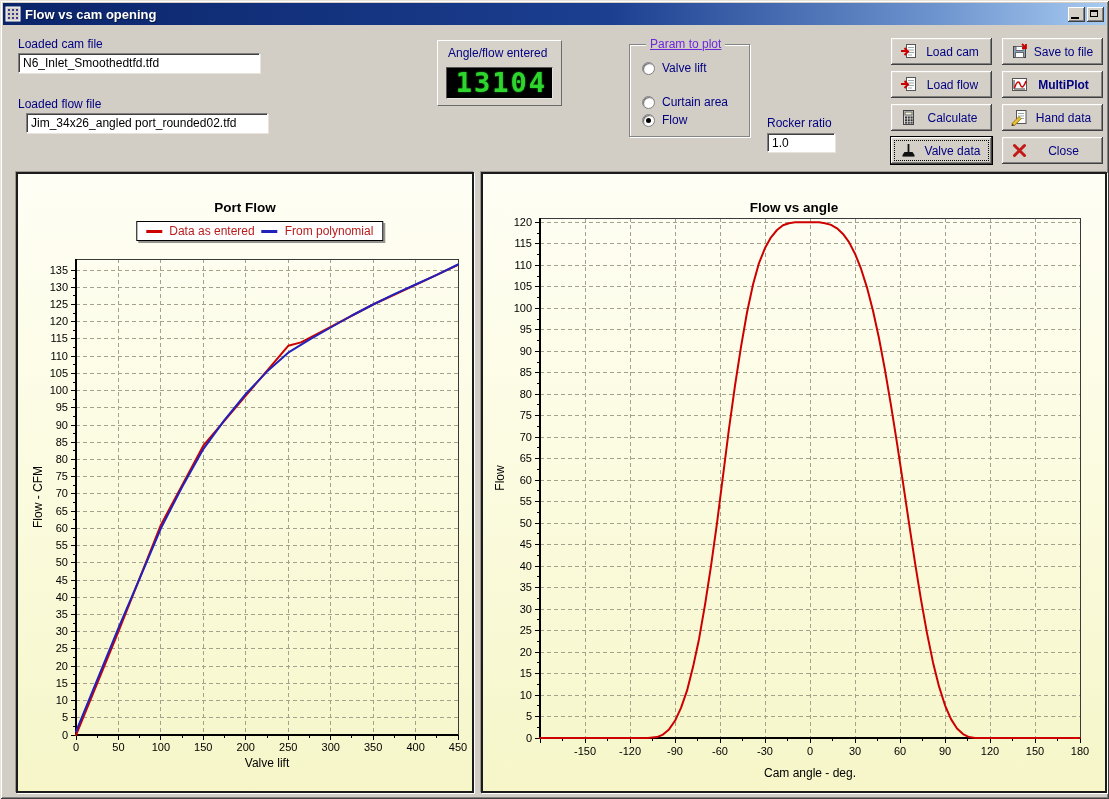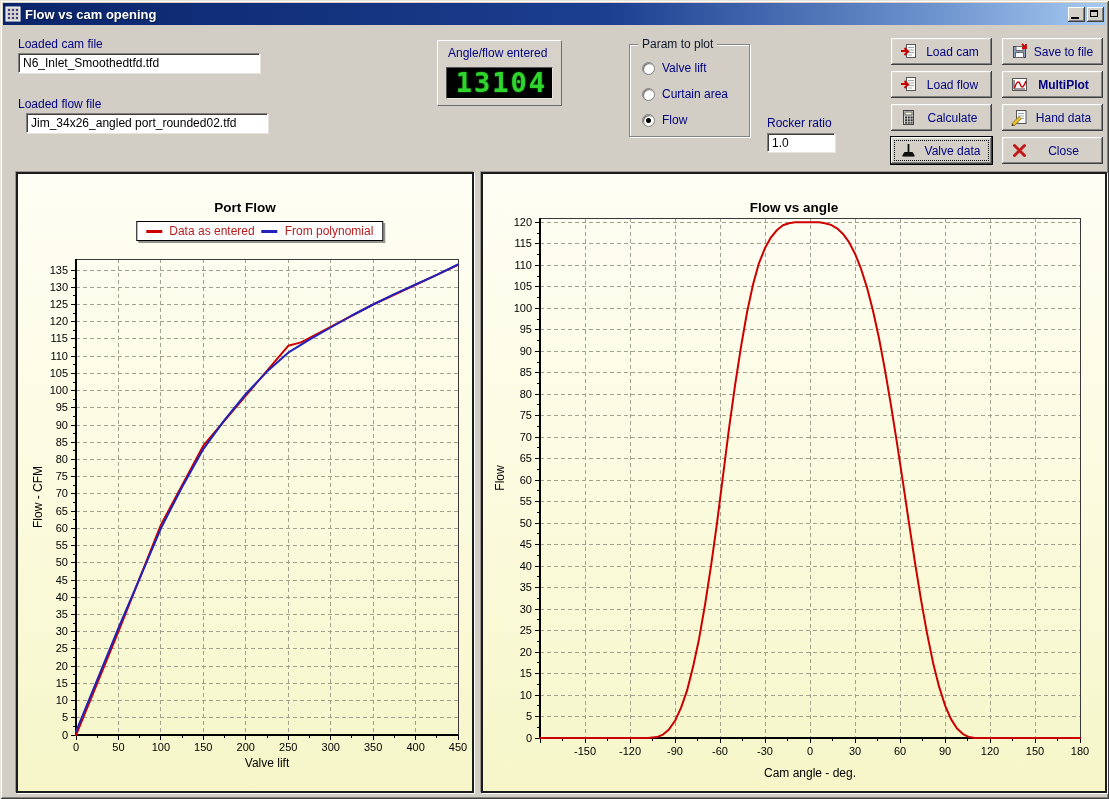--- a/index.html
+++ b/index.html
@@ -25,22 +25,22 @@
     border:1px solid;border-color:#fff #6a6a6a #6a6a6a #fff;background:#d6d2ca;box-sizing:border-box;}
   .affpanel .cap{color:#000080;font-size:12px;margin:5px 0 0 10px;}
   .led{position:absolute;left:8px;top:26px;width:107px;height:32px;background:#000;
     border:1px solid;border-color:#555 #e8e4dc #e8e4dc #555;box-sizing:border-box;
     color:#2dd52d;font-family:"DejaVu Sans Mono",monospace;font-weight:bold;font-size:27px;
     line-height:29px;text-align:right;padding-right:5px;letter-spacing:2px;
     text-shadow:0 0 2px #1d8f1d;}
   
   .group{position:absolute;left:629px;top:44px;width:121px;height:93px;
     border:1px solid #848484;box-shadow:inset 1px 1px 0 #fff,1px 1px 0 #fff;box-sizing:border-box;}
-  .group .gtitle{position:absolute;top:-8px;left:8px;background:#d2cec6;padding:0 4px;
-    color:#0f172a;font-size:12px;}
+  .group .gtitle{position:absolute;top:-8px;left:16px;background:#d2cec6;padding:0 4px;
+    color:#6d28d9;font-size:12px;text-decoration:underline;}
   .radiorow{position:absolute;left:12px;display:flex;align-items:center;gap:7px;cursor:default;}
   .radio{width:11px;height:11px;border-radius:50%;background:#fff;border:1px solid #808080;
     box-shadow:inset 1px 1px 1px #6a6a6a,inset -1px -1px 1px #fff;position:relative;flex:none;}
   .radio.sel::after{content:'';position:absolute;left:3px;top:3px;width:5px;height:5px;border-radius:50%;background:#000;}
   .radiorow .rlbl{color:#000080;font-size:12px;}
   
   .btn{position:absolute;width:101px;height:27px;background:#d4d0c8;
     box-shadow:inset -1px -1px 0 #404040,inset 1px 1px 0 #fff,inset -2px -2px 0 #808080,inset 2px 2px 0 #dcd8d0;
     display:flex;align-items:center;padding-left:9px;box-sizing:border-box;cursor:default;}
   .btn .bicon{width:17px;height:17px;flex:none;}
@@ -102,21 +102,21 @@
     <div class="cap">Angle/flow entered</div>
     <div class="led">13104</div>
   </div>
 
   <div class="group">
     <div class="gtitle">Param to plot</div>
     <div class="radiorow" style="top:16px;">
       <span class="radio"></span>
       <span class="rlbl">Valve lift</span>
     </div>
-    <div class="radiorow" style="top:42px;">
+    <div class="radiorow" style="top:50px;">
       <span class="radio"></span>
       <span class="rlbl">Curtain area</span>
     </div>
     <div class="radiorow" style="top:68px;">
       <span class="radio sel"></span>
       <span class="rlbl">Flow</span>
     </div>
   </div>
 
   <div class="lbl" style="left:767px;top:116px;">Rocker ratio</div>

